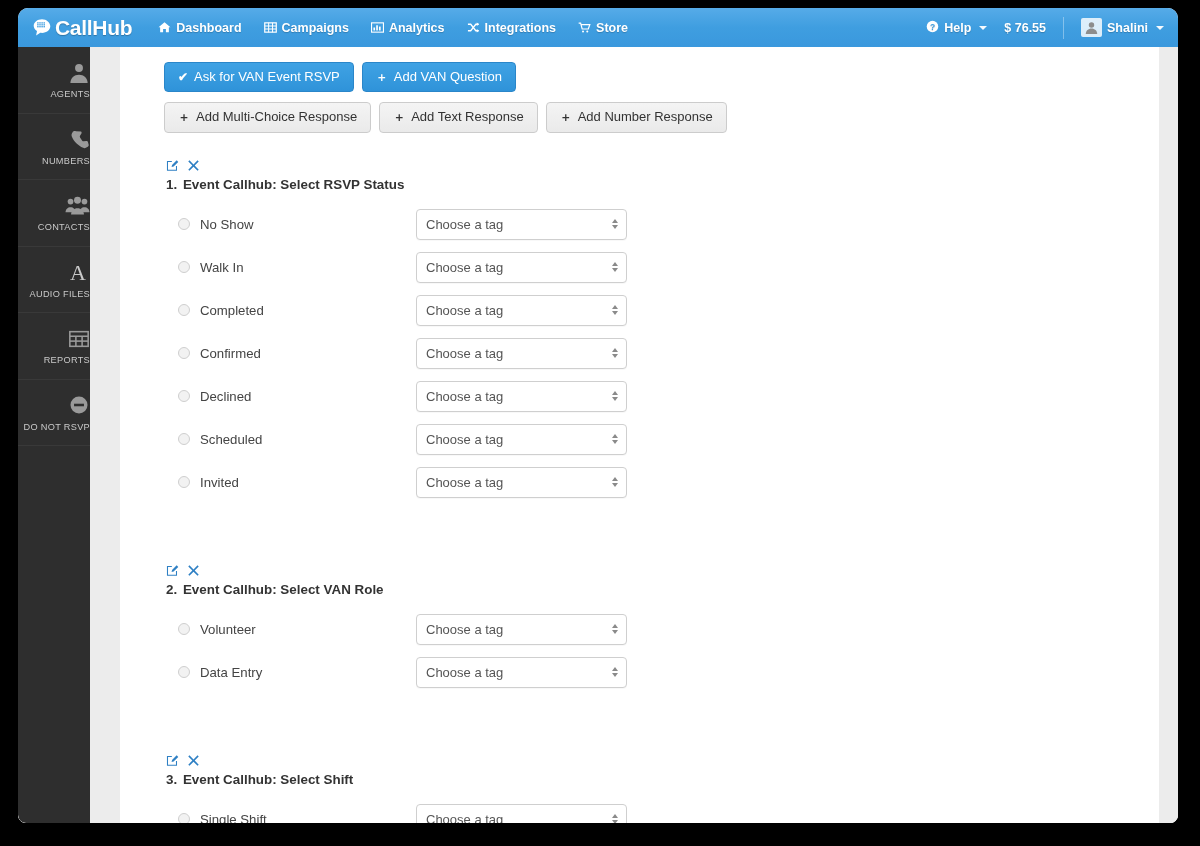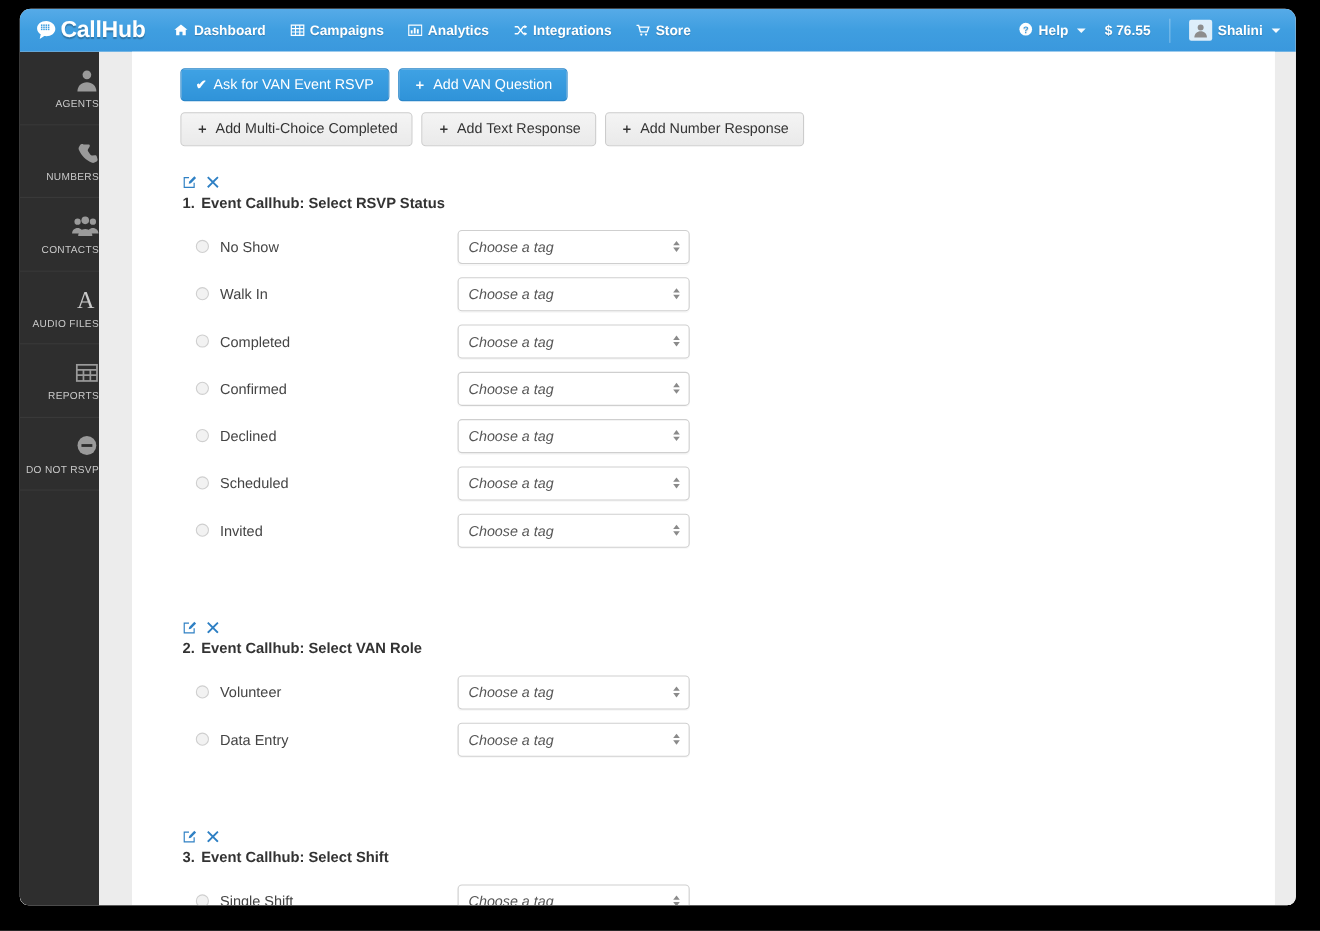--- a/index.html
+++ b/index.html
@@ -174,21 +174,20 @@
     width: 211px; height: 31px;
     background: #fff;
     border: 1px solid #cfcfcf;
     border-radius: 4px;
     display: flex; align-items: center;
     padding: 0 24px 0 9px;
     font-size: 13px;
     color: #555;
     cursor: pointer;
     box-shadow: 0 1px 1px rgba(0,0,0,.03);
-    font-style: italic;
   }
   .tag-select .stepper {
     position: absolute; right: 8px; top: 50%;
     transform: translateY(-50%);
     display: flex; flex-direction: column; gap: 2px;
     line-height: 0;
   }
   .tri-up { width:0;height:0;border-left:3.5px solid transparent;border-right:3.5px solid transparent;border-bottom:4px solid #8a8a8a; }
   .tri-dn { width:0;height:0;border-left:3.5px solid transparent;border-right:3.5px solid transparent;border-top:4px solid #8a8a8a; }
 
@@ -397,21 +396,21 @@
         </div>
         <div class="btn btn-primary">
           <span class="g">＋</span>
           <span>Add VAN Question</span>
         </div>
       </div>
 
       <div class="btn-row">
         <div class="btn btn-default">
           <span class="g">＋</span>
-          <span>Add Multi-Choice Completed</span>
+          <span>Add Multi-Choice Response</span>
         </div>
         <div class="btn btn-default">
           <span class="g">＋</span>
           <span>Add Text Response</span>
         </div>
         <div class="btn btn-default">
           <span class="g">＋</span>
           <span>Add Number Response</span>
         </div>
       </div>

